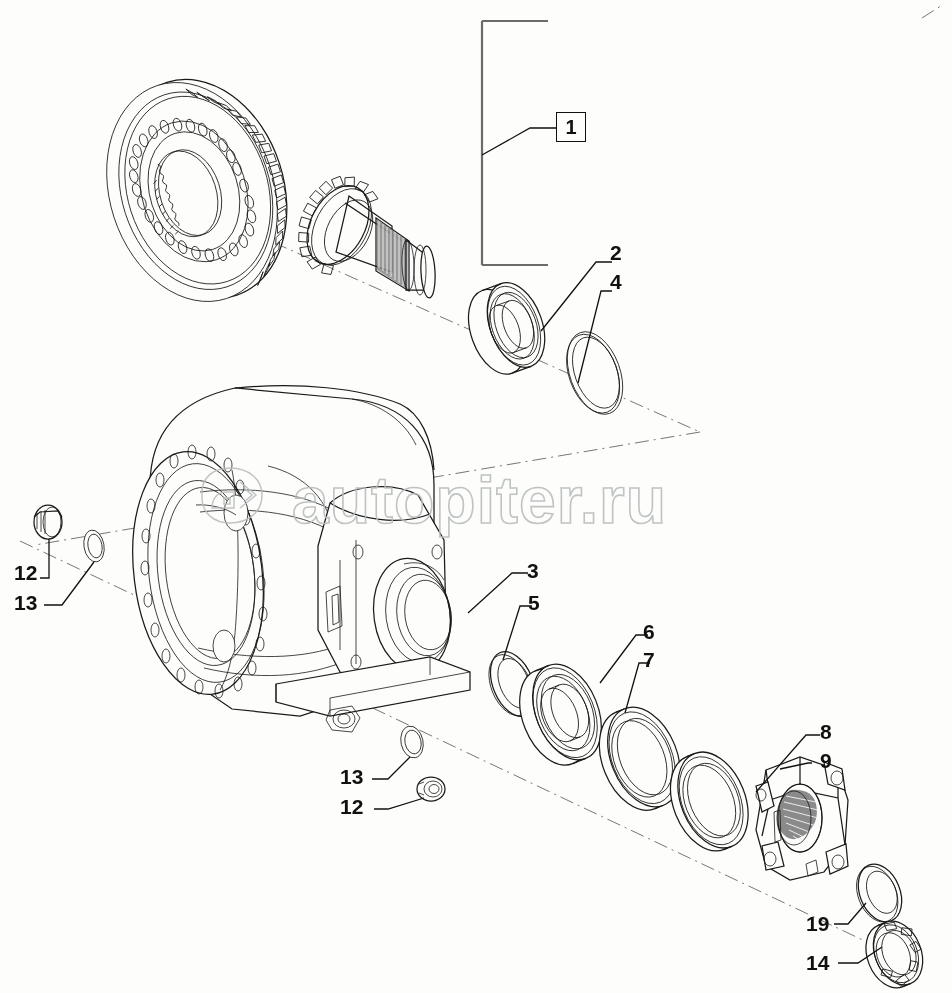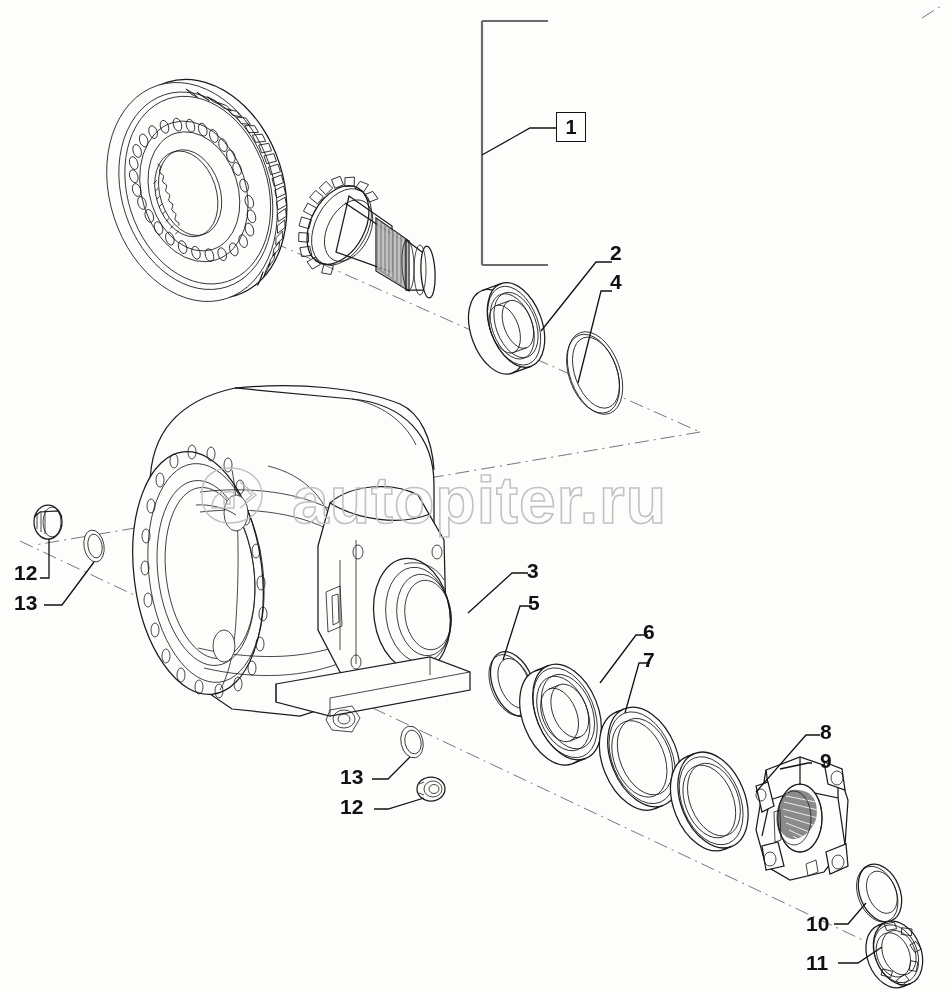--- a/index.html
+++ b/index.html
@@ -486,23 +486,23 @@
   <div class="callout" style="left:528px; top:592px;">5</div>
 
   <div class="callout" style="left:643px; top:621px;">6</div>
 
   <div class="callout" style="left:643px; top:649px;">7</div>
 
   <div class="callout" style="left:820px; top:721px;">8</div>
 
   <div class="callout" style="left:820px; top:750px;">9</div>
 
-  <div class="callout" style="left:806px; top:913px;">10</div>
-
-  <div class="callout" style="left:806px; top:952px;">11</div>
+  <div class="callout" style="left:806px; top:913px;">19</div>
+
+  <div class="callout" style="left:806px; top:952px;">14</div>
 
   <div class="callout" style="left:14px; top:562px;">12</div>
 
   <div class="callout" style="left:14px; top:592px;">13</div>
 
   <div class="callout" style="left:340px; top:766px;">13</div>
 
   <div class="callout" style="left:340px; top:796px;">12</div>
 
 </div>

